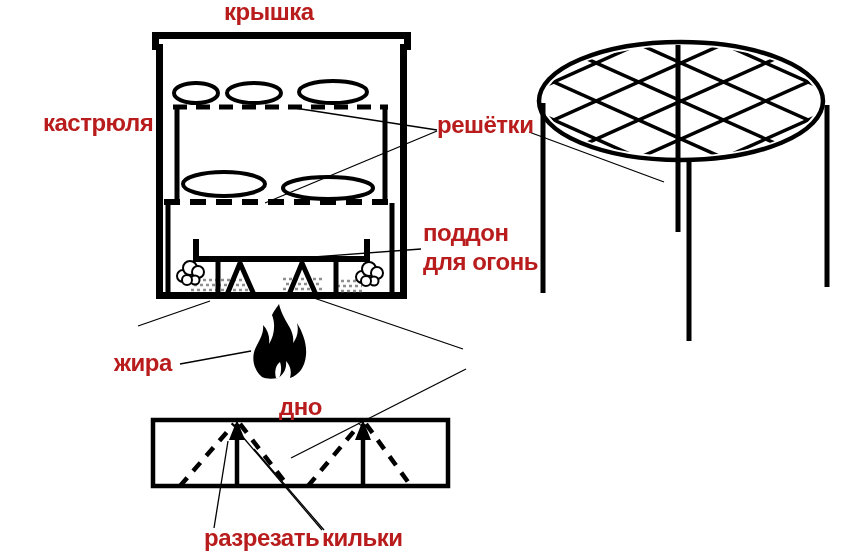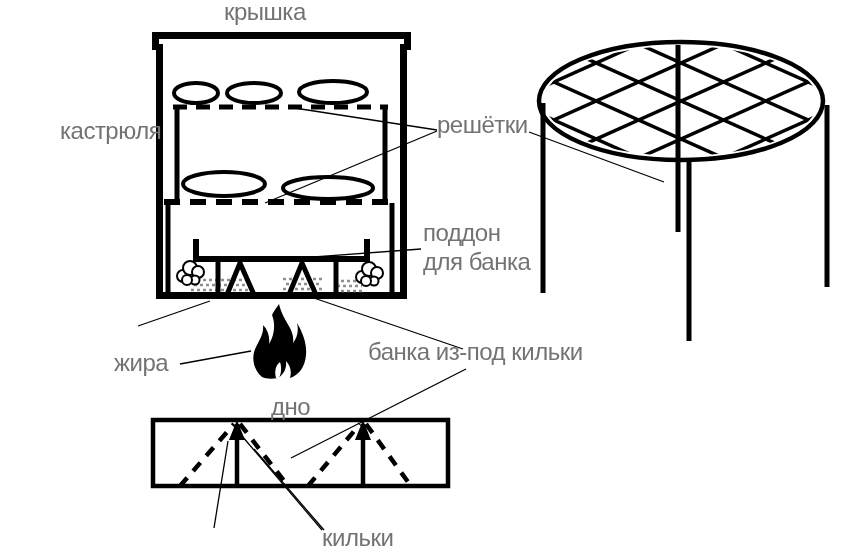--- a/index.html
+++ b/index.html
@@ -2,22 +2,22 @@
 <html><head>
 <meta charset="utf-8">
 <style>
   html,body{margin:0;padding:0;background:#fff;}
   #stage{
     position:relative;width:858px;height:555px;background:#fff;overflow:hidden;
     font-family:"Liberation Sans",sans-serif;
   }
   #stage svg{position:absolute;left:0;top:0;}
   .lbl{
-    position:absolute;font-weight:400;font-size:24px;line-height:1.1;
-    letter-spacing:-0.5px;color:#737373;white-space:nowrap;
+    position:absolute;font-weight:700;font-size:24px;line-height:1.1;
+    letter-spacing:-0.5px;color:#b91c1c;white-space:nowrap;
     font-family:"Liberation Sans",sans-serif;
     text-align:right;
   }
 </style>
 </head>
 <body>
 
 <div id="stage">
 
   <svg width="858" height="555" viewBox="0 0 858 555">
@@ -148,22 +148,22 @@
       <line x1="180" y1="364" x2="251" y2="351"></line>
       <line x1="308" y1="296" x2="463" y2="349"></line>
       <line x1="466" y1="369" x2="291" y2="458"></line>
       <line x1="228" y1="441" x2="214" y2="528"></line>
       <line x1="242" y1="436" x2="322" y2="530"></line>
       <line x1="254" y1="449" x2="324" y2="530"></line>
     </g>
   </svg>
 
   <div class="lbl" style="left:224px;top:-1px;">крышка</div>
-  <div class="lbl" style="left:60px;top:110px;margin-top:8px;">кастрюля</div>
+  <div class="lbl" style="left:43px;top:110px;">кастрюля</div>
   <div class="lbl" style="left:437px;top:112px;">решётки</div>
   <div class="lbl" style="left:423px;top:220px;">поддон</div>
-  <div class="lbl" style="left:423px;top:249px;">для банка</div>
+  <div class="lbl" style="left:423px;top:249px;">для огонь</div>
   <div class="lbl" style="left:114px;top:350px;">жира</div>
-  <div class="lbl" style="left:368px;top:339px;">банка из-под кильки</div>
-  <div class="lbl" style="left:271px;top:394px;">дно</div>
+  <div class="lbl" style="left:279px;top:394px;">дно</div>
+  <div class="lbl" style="left:204px;top:525px;">разрезать</div>
   <div class="lbl" style="left:322px;top:525px;">кильки</div>
 
 </div>
 
 </body></html>

